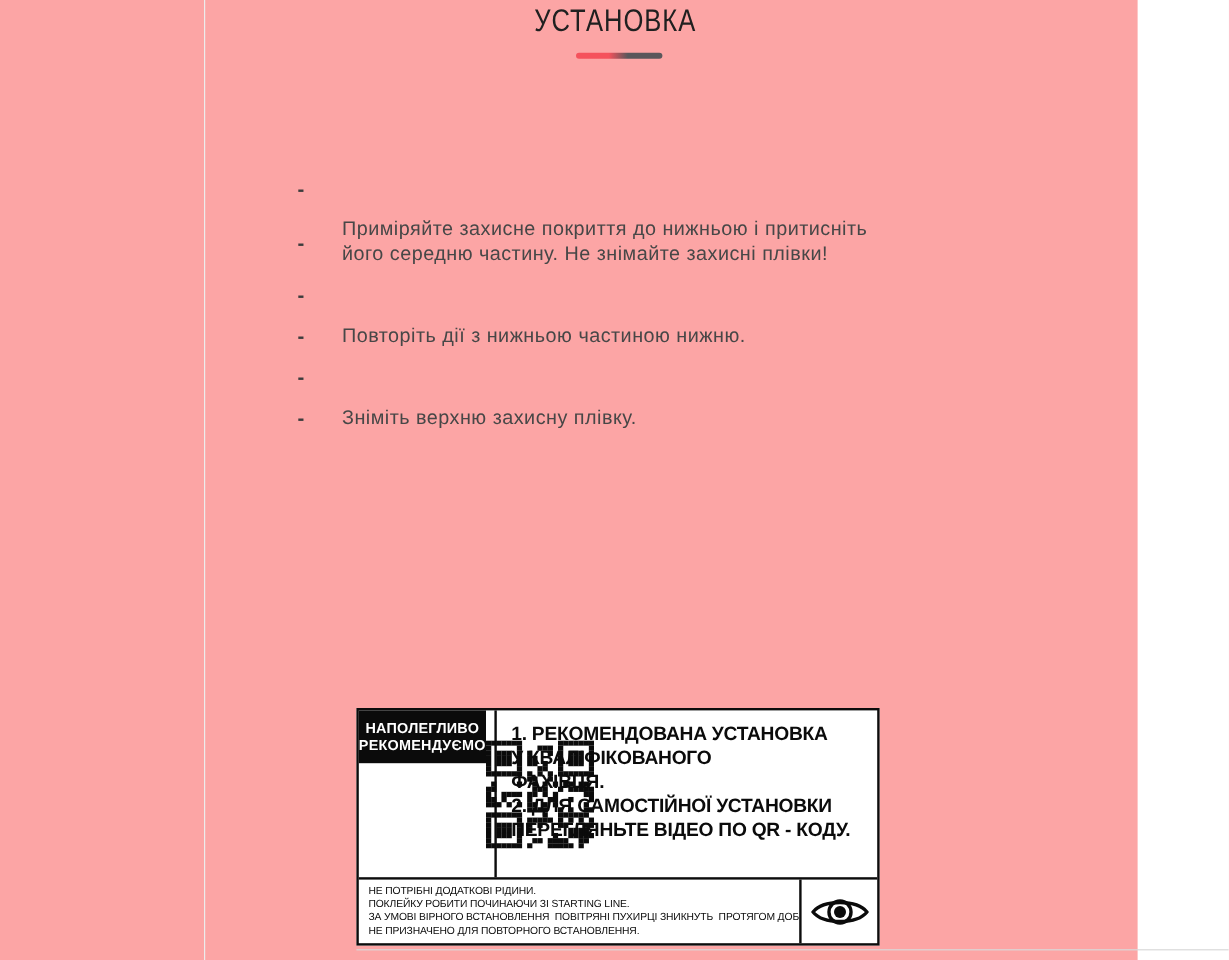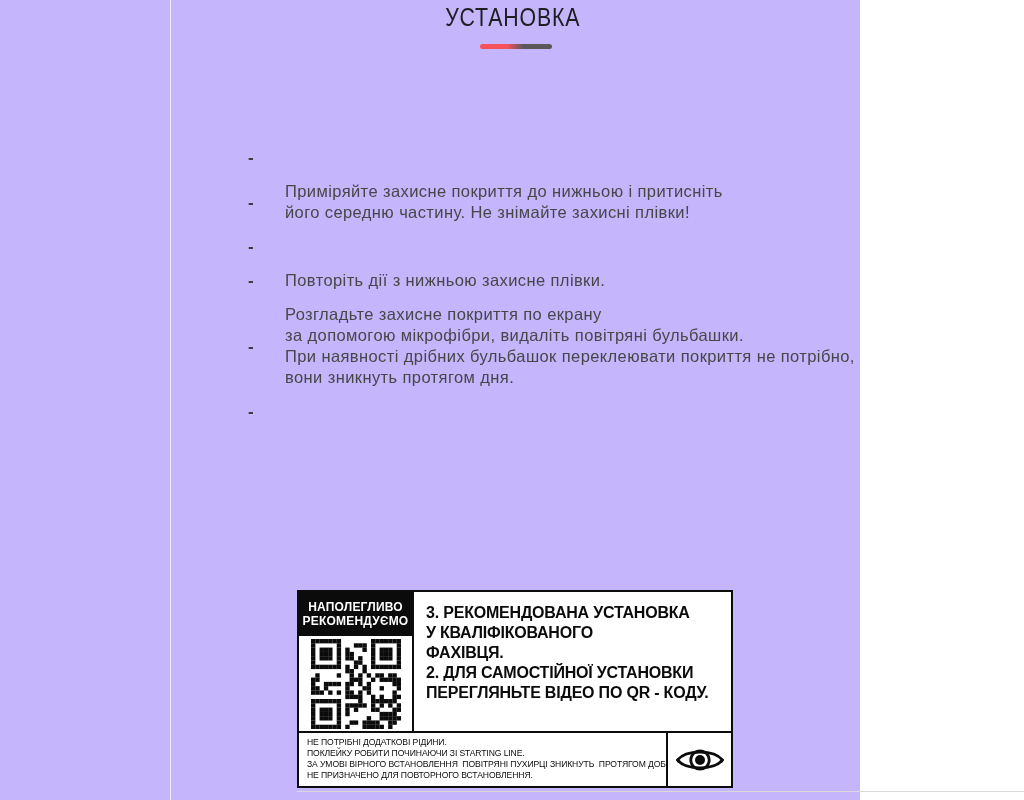--- a/index.html
+++ b/index.html
@@ -1,36 +1,36 @@
 <!DOCTYPE html>
 <html><head>
 <meta charset="utf-8">
 <style>
   html,body{margin:0;padding:0;background:#fff;}
   body{width:1024px;height:800px;overflow:hidden;font-family:"Liberation Sans",sans-serif;}
-  .page{position:relative;width:860px;height:800px;background:#c4b5fd;}
+  .page{position:relative;width:948px;height:800px;background:#fca5a5;}
 
   .v-line{position:absolute;left:170px;top:0;width:1px;height:800px;background:#ececec;}
   .h-line{position:absolute;left:297px;top:791px;width:727px;height:1px;background:#d9d9d9;}
 
   .title{position:absolute;left:0;top:0;width:1024px;margin:0;text-align:center;
          font-size:26px;font-weight:400;color:#202020;line-height:34px;letter-spacing:1px;
          transform:scaleX(.82);transform-origin:516px 0;}
   .divider{position:absolute;left:480px;top:44px;width:72px;height:5px;border-radius:2.5px;}
 
   .instructions{position:absolute;left:248px;top:147px;width:700px;margin:0;padding:0;list-style:none;}
   .instructions li{display:flex;align-items:center;margin-bottom:13px;}
   .dash{width:37px;flex:0 0 37px;font-weight:700;font-size:17px;color:#3c3c3c;line-height:21px;}
   .itext{white-space:pre-line;font-size:16.5px;line-height:21px;color:#474747;letter-spacing:.4px;}
 
   .rec-box{position:absolute;left:297px;top:590px;width:436px;height:198px;
            border:2px solid #0c0c0c;box-sizing:border-box;display:flex;flex-direction:column;background:#fff;}
   .row-top{height:141px;display:flex;border-bottom:2px solid #0c0c0c;box-sizing:border-box;}
   .col-left{width:113px;flex:0 0 113px;border-right:2px solid #0c0c0c;box-sizing:content-box;
-            display:flex;flex-direction:column;}
+            display:flex;flex-direction:row;}
   .badge{height:44px;background:#0b0b0b;color:#fff;display:flex;align-items:center;justify-content:center;
          font-size:12px;font-weight:700;line-height:14px;text-align:center;white-space:pre-line;letter-spacing:.2px;}
   .qr-wrap{flex:1;display:flex;align-items:center;justify-content:center;}
   .col-right{flex:1;padding:11px 4px 0 12px;color:#0b0b0b;}
   .col-right p{margin:0;font-size:16px;font-weight:700;line-height:20px;white-space:pre-line;letter-spacing:-.2px;}
   .col-right p + p{}
   .row-bottom{flex:1;display:flex;}
   .notes{flex:1;padding:4px 0 0 8px;font-size:8.6px;font-weight:400;line-height:11px;
          color:#0b0b0b;white-space:pre;letter-spacing:-.1px;overflow:hidden;}
   .eye-cell{width:65px;flex:0 0 65px;border-left:2px solid #0c0c0c;box-sizing:border-box;
@@ -53,31 +53,28 @@
     <li>
       <span class="dash">-</span>
       <span class="itext">Приміряйте захисне покриття до нижньою і притисніть
 його середню частину. Не знімайте захисні плівки!</span>
     </li>
     <li>
       <span class="dash">-</span>
     </li>
     <li>
       <span class="dash">-</span>
-      <span class="itext">Повторіть дії з нижньою захисне плівки.</span>
-    </li>
-    <li>
-      <span class="dash">-</span>
-      <span class="itext">Розгладьте захисне покриття по екрану
-за допомогою мікрофібри, видаліть повітряні бульбашки.
-При наявності дрібних бульбашок переклеювати покриття не потрібно,
-вони зникнуть протягом дня.</span>
-    </li>
-    <li>
-      <span class="dash">-</span>
+      <span class="itext">Повторіть дії з нижньою частиною нижню.</span>
+    </li>
+    <li>
+      <span class="dash">-</span>
+    </li>
+    <li>
+      <span class="dash">-</span>
+      <span class="itext">Зніміть верхню захисну плівку.</span>
     </li>
   </ul>
 
   <div class="rec-box">
     <div class="row-top">
       <div class="col-left">
         <div class="badge">НАПОЛЕГЛИВО
 РЕКОМЕНДУЄМО</div>
         <div class="qr-wrap">
           <svg id="qr" width="90" height="90" viewBox="0 0 21 21">
@@ -300,21 +297,21 @@
               <rect x="12" y="20" width="1.02" height="1.02" fill="#0b0b0b"></rect>
               <rect x="13" y="20" width="1.02" height="1.02" fill="#0b0b0b"></rect>
               <rect x="14" y="20" width="1.02" height="1.02" fill="#0b0b0b"></rect>
               <rect x="15" y="20" width="1.02" height="1.02" fill="#0b0b0b"></rect>
               <rect x="16" y="20" width="1.02" height="1.02" fill="#0b0b0b"></rect>
               <rect x="18" y="20" width="1.02" height="1.02" fill="#0b0b0b"></rect>
             </svg>
         </div>
       </div>
       <div class="col-right">
-        <p>3. РЕКОМЕНДОВАНА УСТАНОВКА
+        <p>1. РЕКОМЕНДОВАНА УСТАНОВКА
 У КВАЛІФІКОВАНОГО
 ФАХІВЦЯ.</p>
         <p>2. ДЛЯ САМОСТІЙНОЇ УСТАНОВКИ
 ПЕРЕГЛЯНЬТЕ ВІДЕО ПО QR - КОДУ.</p>
       </div>
     </div>
     <div class="row-bottom">
       <div class="notes">НЕ ПОТРІБНІ ДОДАТКОВІ РІДИНИ.
 ПОКЛЕЙКУ РОБИТИ ПОЧИНАЮЧИ ЗІ STARTING LINE.
 ЗА УМОВІ ВІРНОГО ВСТАНОВЛЕННЯ  ПОВІТРЯНІ ПУХИРЦІ ЗНИКНУТЬ  ПРОТЯГОМ ДОБИ.

